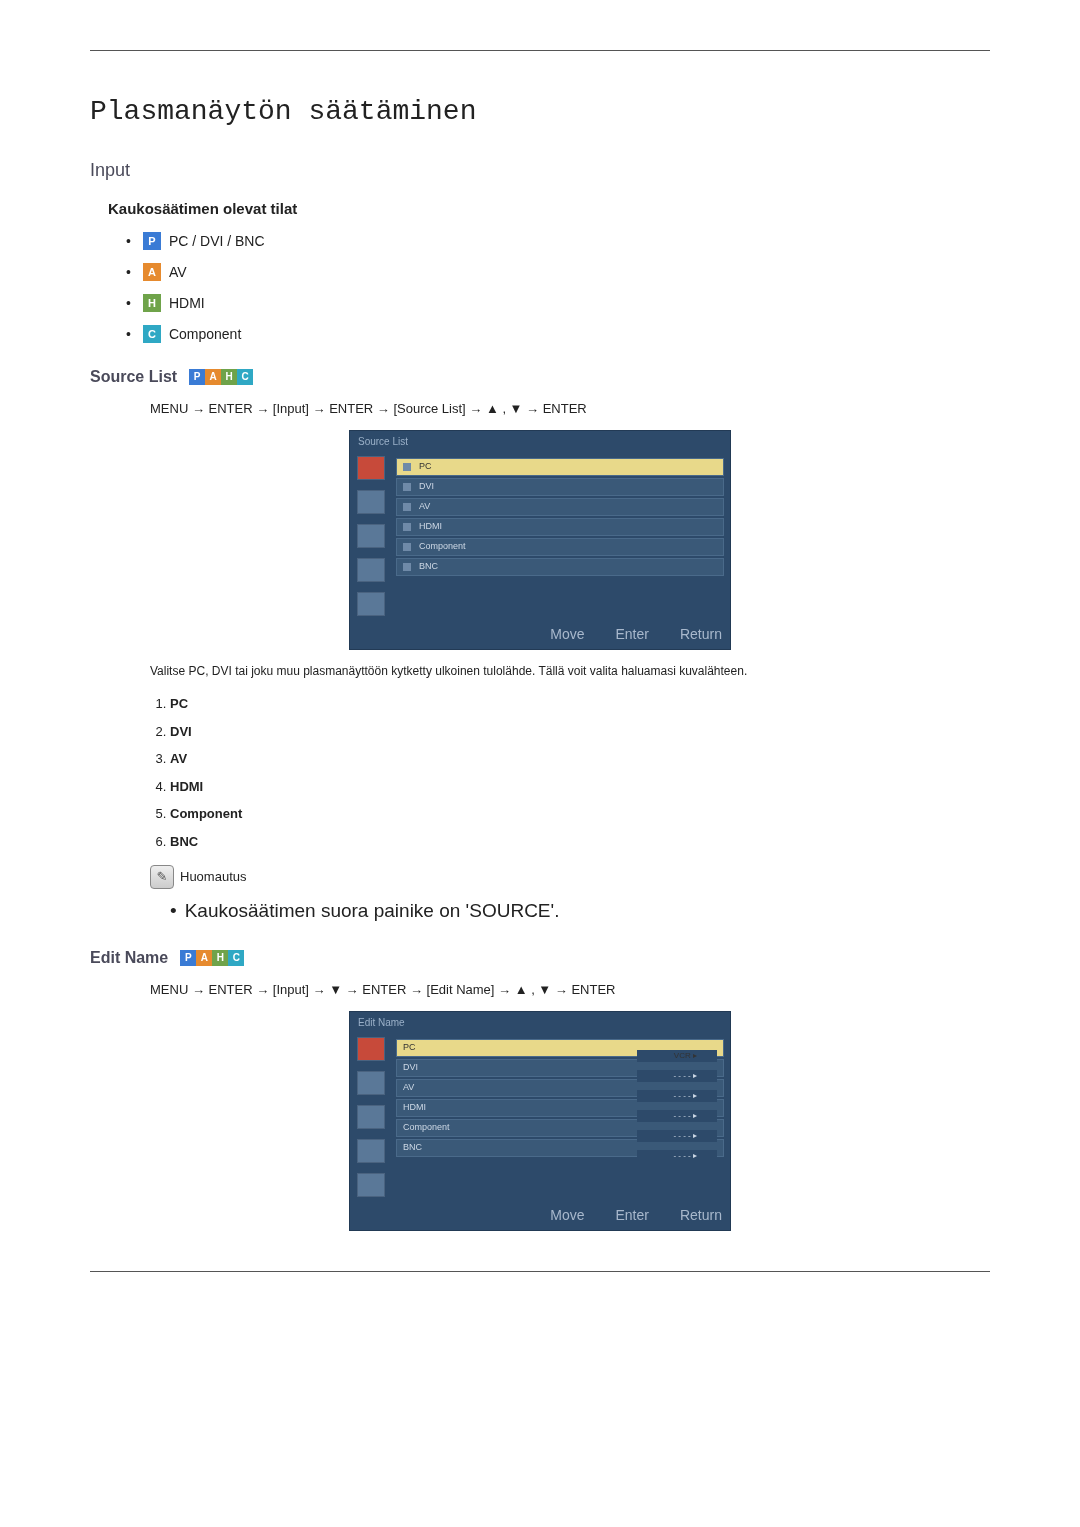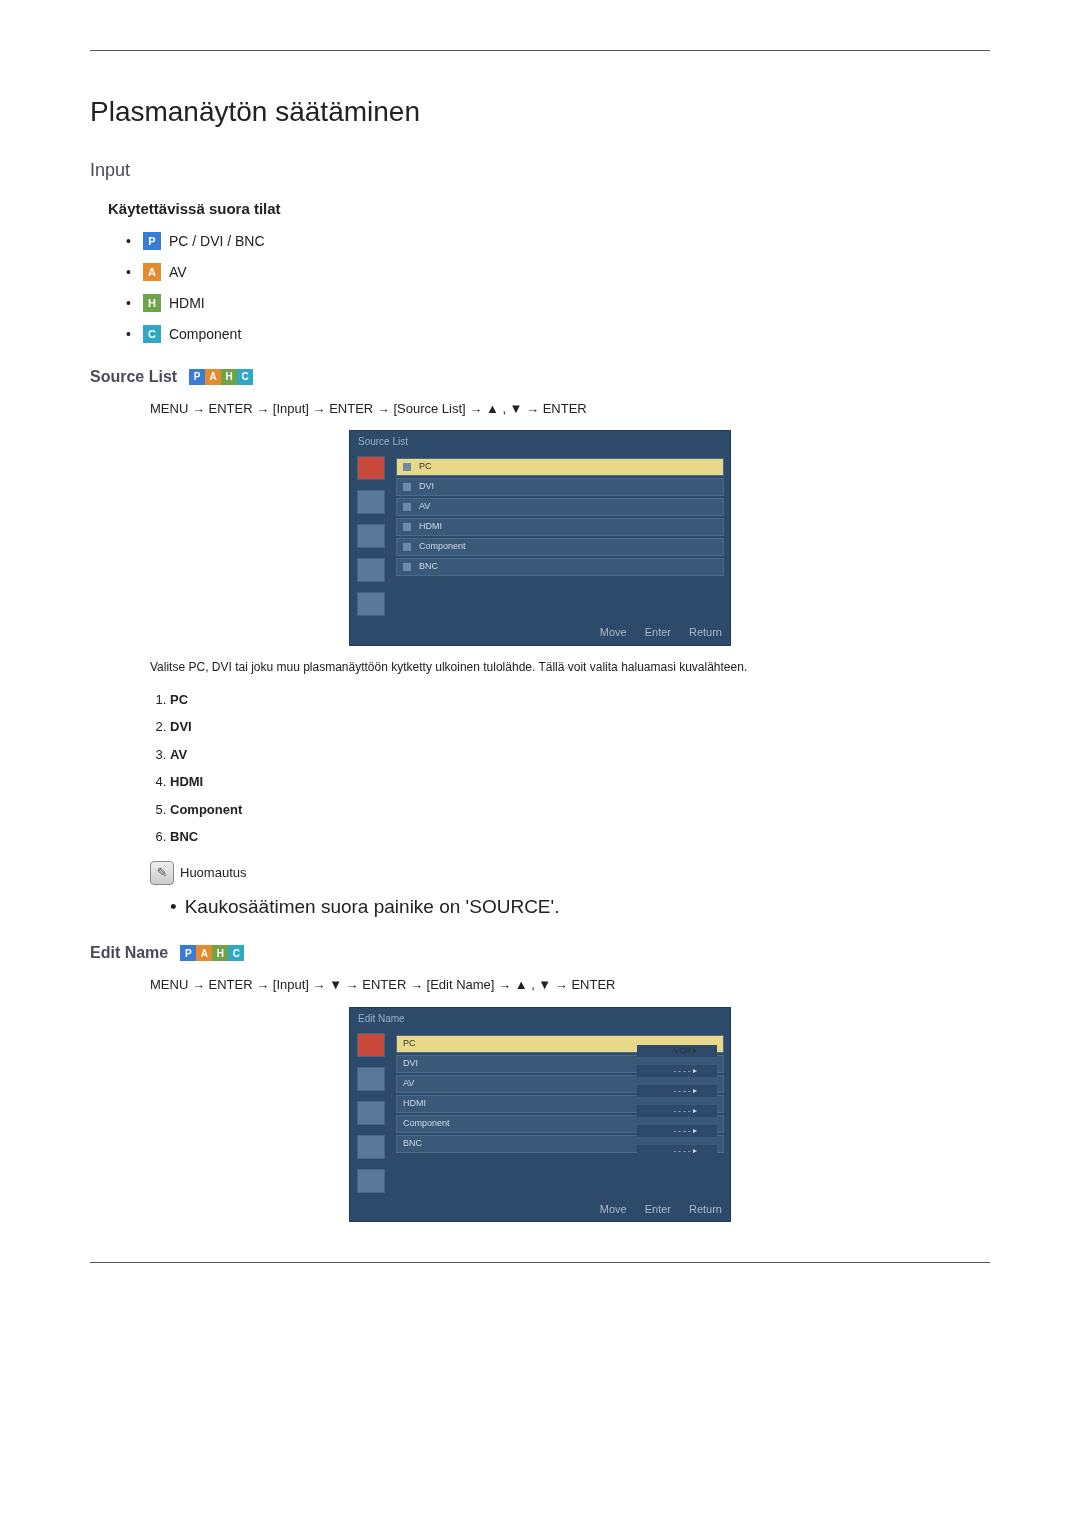--- a/index.html
+++ b/index.html
@@ -16,20 +16,21 @@
     border-top: 1px solid #555;
     margin: 0 0 40px 0;
   }
   hr.bottom-rule {
     margin: 40px 0 0 0;
   }
   h1 {
     font-size: 28px;
     font-weight: normal;
     margin: 0 0 24px 0;
+    font-family: Liberation Mono, monospace;
   }
   h2.section-title {
     font-size: 18px;
     font-weight: normal;
     color: #4a4a5a;
     margin: 18px 0 12px 0;
   }
   h3.subsection-title {
     font-size: 15px;
     font-weight: bold;
@@ -157,23 +158,23 @@
     background:#2d4a6a;
     padding:0 20px;
     font-size:8px;
     min-width:40px;
     text-align:right;
     margin-top:15px;
   }
   .osd-footer {
     display:flex;
     justify-content:flex-end;
-    gap:5px;
+    gap:18px;
     padding:4px 8px;
-    font-size:11px;
+    font-size:14px;
     color:#a8b8cc;
   }
   .osd-footer span::before {
     content:"";
     display:inline-block;
     width:10px;
     height:8px;
     margin-right:3px;
   }
   .body-text {
@@ -221,21 +222,21 @@
 </style>
 </head>
 <body>
 
 <hr class="top-rule">
 
 <h1>Plasmanäytön säätäminen</h1>
 
 <h2 class="section-title">Input</h2>
 
-<h3 class="subsection-title">Käytettävissä suora tilat</h3>
+<h3 class="subsection-title">Kaukosäätimen olevat tilat</h3>
 
 <ul class="mode-list">
   <li>
     <span class="badge badge-p">P</span>
     <span>PC / DVI / BNC</span>
   </li>
   <li>
     <span class="badge badge-a">A</span>
     <span>AV</span>
   </li>

